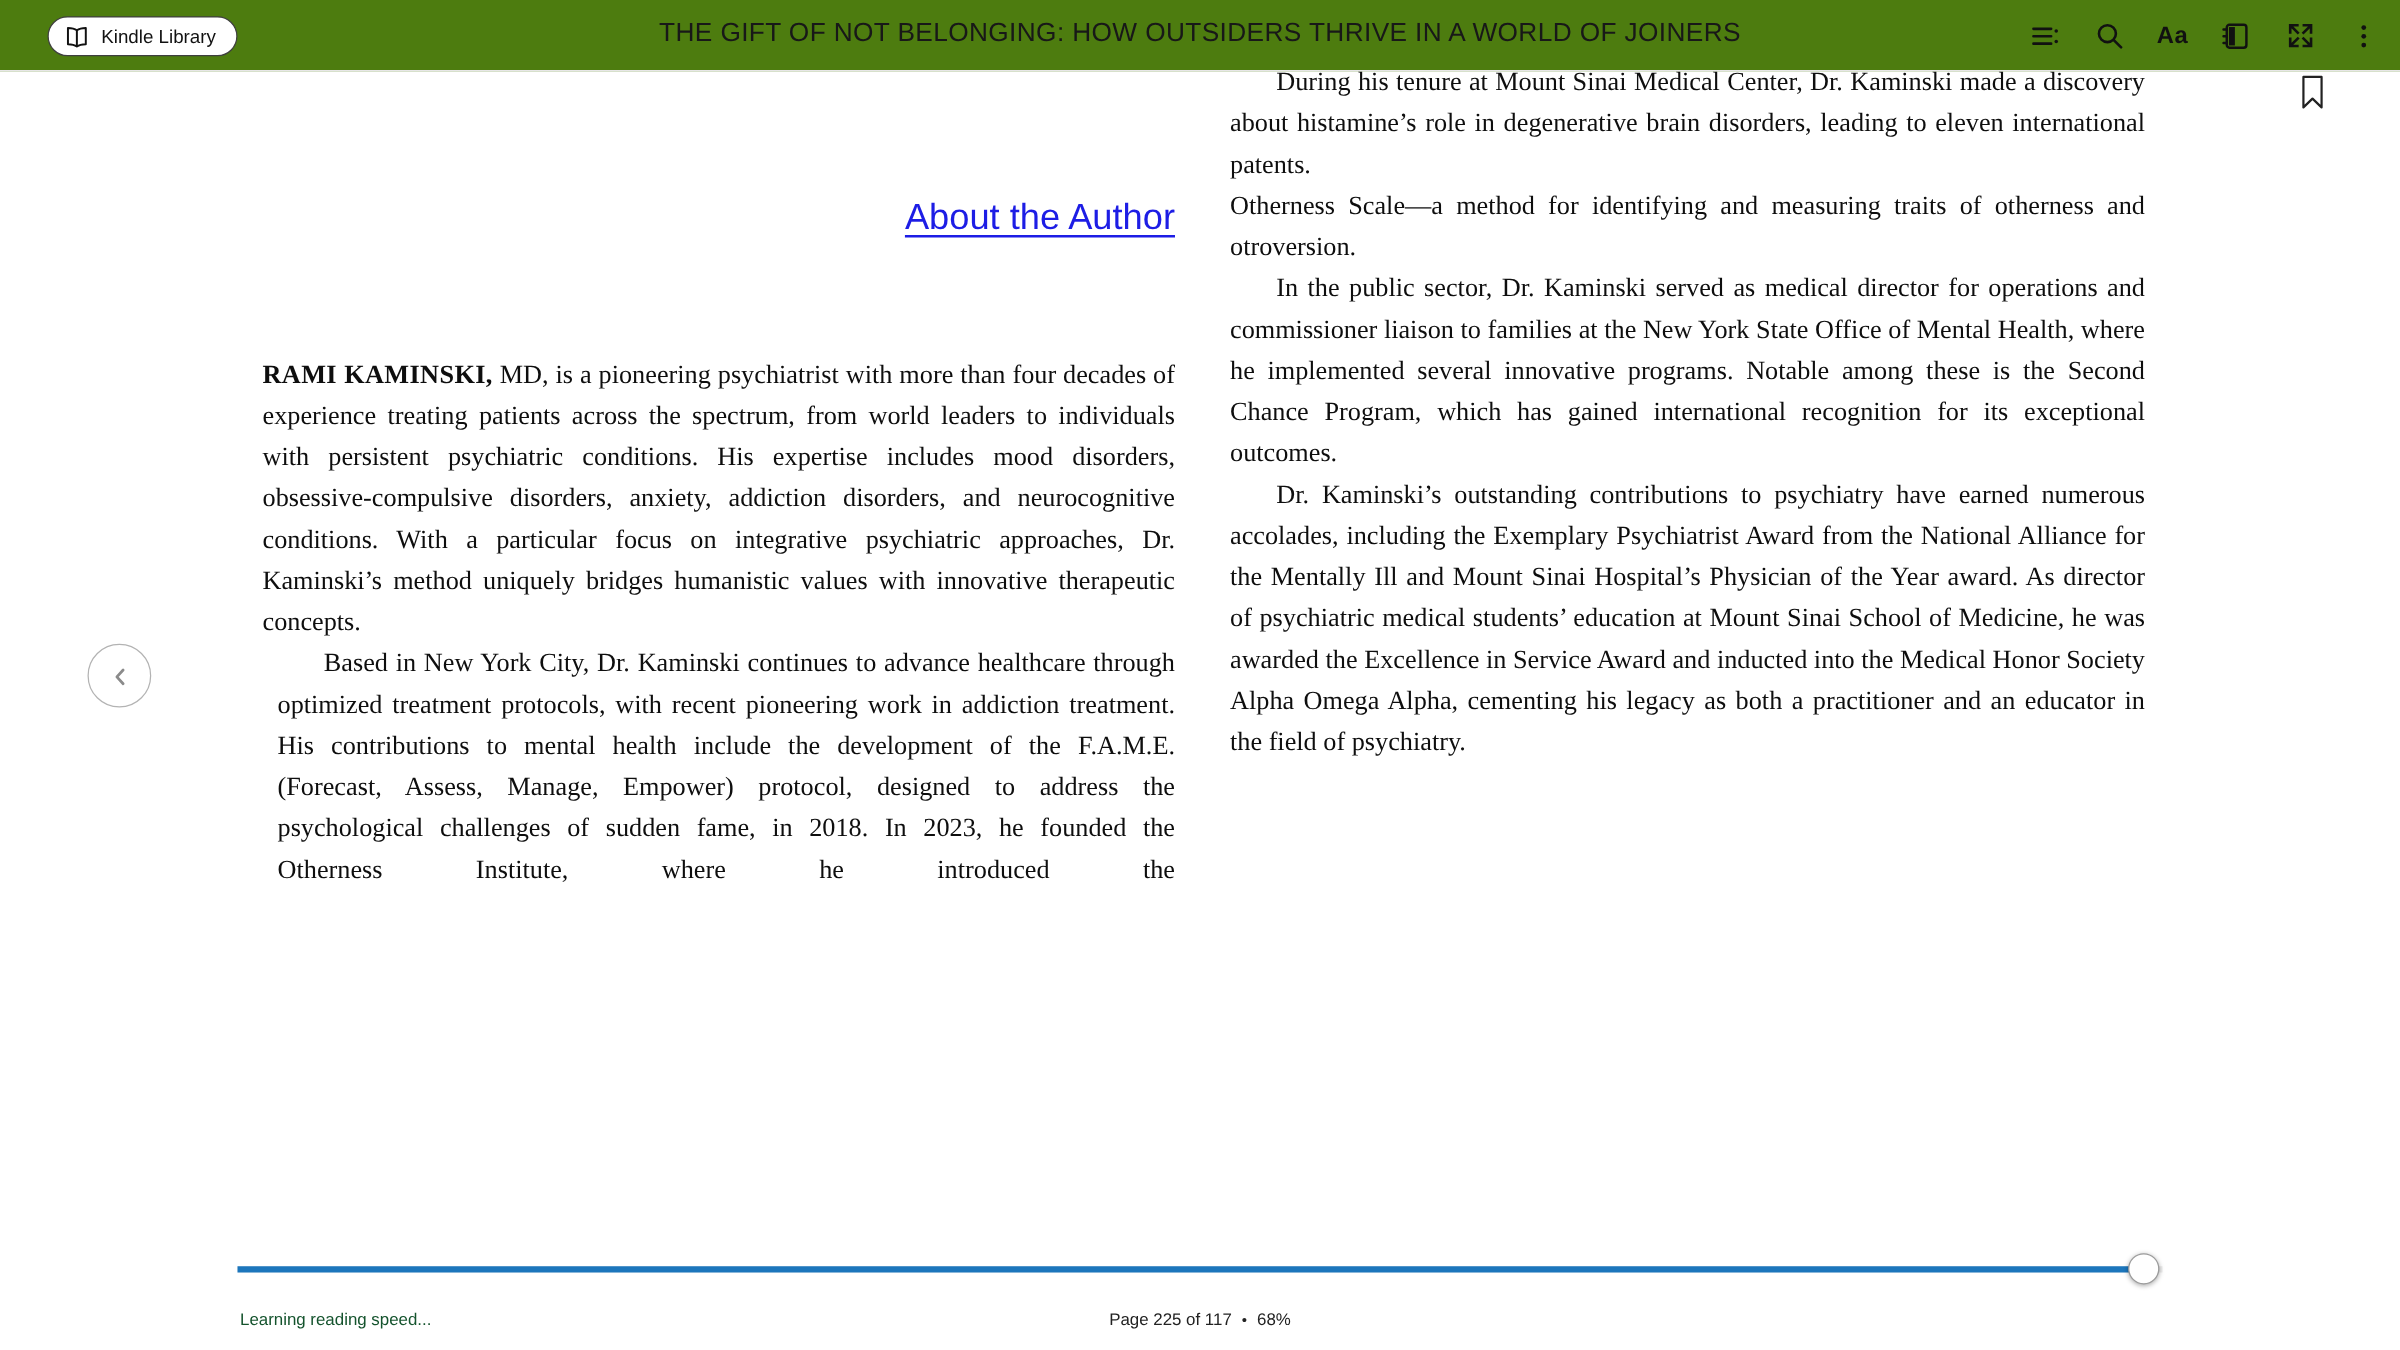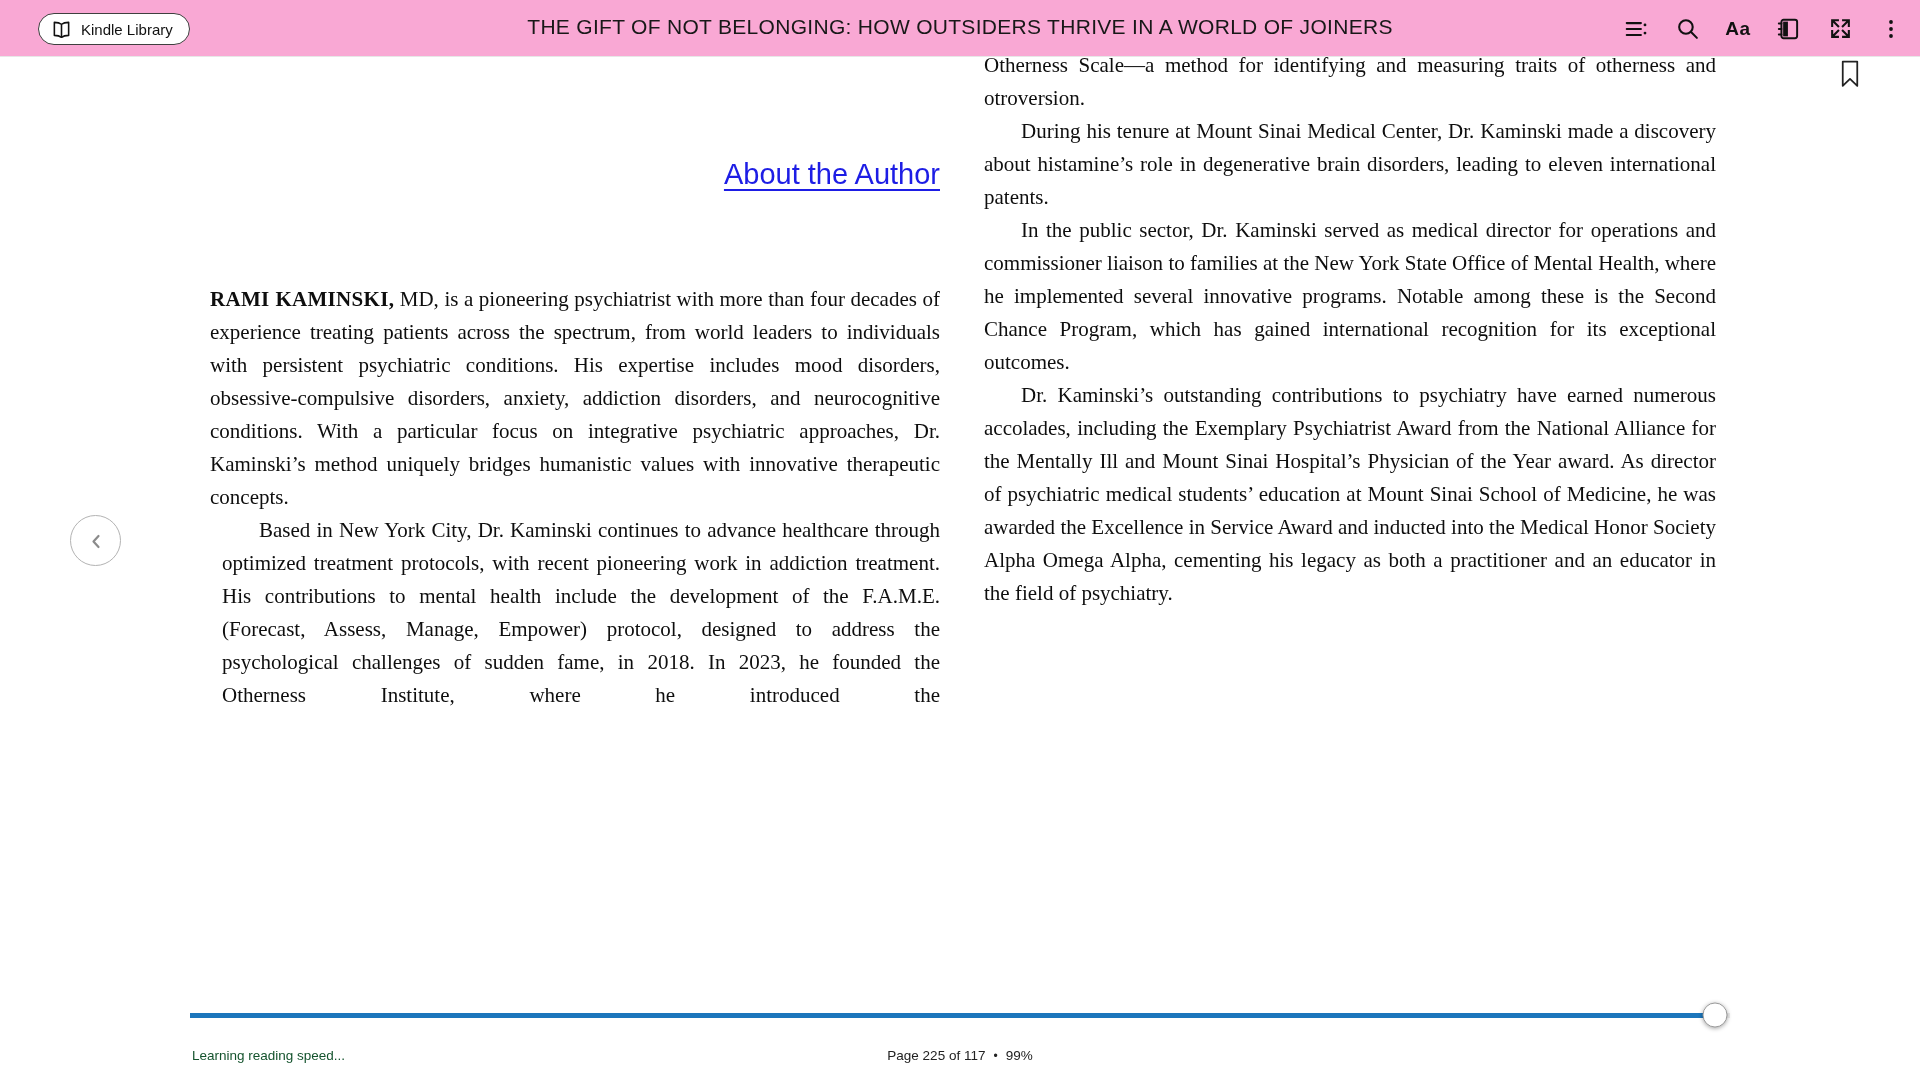--- a/index.html
+++ b/index.html
@@ -10,21 +10,21 @@
   html,body{margin:0;padding:0;}
   body{
     width:1920px;height:1080px;position:relative;overflow:hidden;
     background:#ffffff;color:#0e0e0e;
     font-family:"Liberation Sans",sans-serif;
   }
 
   
   .topbar{
     position:absolute;left:0;top:0;width:1920px;height:57px;
-    background:#f9a8d4;border-bottom:1px solid #e7e7e7;
+    background:#4d7c0f;border-bottom:1px solid #e7e7e7;
   }
   .lib-btn{
     position:absolute;left:38px;top:13px;height:32px;
     display:flex;align-items:center;gap:9px;padding:0 16px 0 12px;
     background:#fff;border:1px solid #3f3f3f;border-radius:16px;
     font-family:"Liberation Sans",sans-serif;font-size:15px;color:#111;cursor:pointer;
   }
   .topbar-title{
     position:absolute;left:50%;top:0;transform:translateX(-50%);
     height:57px;line-height:54px;white-space:nowrap;
@@ -180,34 +180,34 @@
   </button>
 
   <main>
     <section class="col left">
       <h2 class="chapter-heading">About the Author</h2>
       <p class="para"><span class="lead">RAMI KAMINSKI,</span><span> MD, is a pioneering psychiatrist with more than four decades of experience treating patients across the spectrum, from world leaders to individuals with persistent psychiatric conditions. His expertise includes mood disorders, obsessive-compulsive disorders, anxiety, addiction disorders, and neurocognitive conditions. With a particular focus on integrative psychiatric approaches, Dr. Kaminski’s method uniquely bridges humanistic values with innovative therapeutic concepts.</span></p>
       <p class="para indent justify-last">Based in New York City, Dr. Kaminski continues to advance healthcare through optimized treatment protocols, with recent pioneering work in addiction treatment. His contributions to mental health include the development of the F.A.M.E. (Forecast, Assess, Manage, Empower) protocol, designed to address the psychological challenges of sudden fame, in 2018. In 2023, he founded the Otherness Institute, where he introduced the</p>
     </section>
 
     <section class="col right">
+      <p class="para indent">During his tenure at Mount Sinai Medical Center, Dr. Kaminski made a discovery about histamine’s role in degenerative brain disorders, leading to eleven international patents.</p>
       <p class="para">Otherness Scale—a method for identifying and measuring traits of otherness and otroversion.</p>
-      <p class="para indent">During his tenure at Mount Sinai Medical Center, Dr. Kaminski made a discovery about histamine’s role in degenerative brain disorders, leading to eleven international patents.</p>
       <p class="para indent">In the public sector, Dr. Kaminski served as medical director for operations and commissioner liaison to families at the New York State Office of Mental Health, where he implemented several innovative programs. Notable among these is the Second Chance Program, which has gained international recognition for its exceptional outcomes.</p>
       <p class="para indent">Dr. Kaminski’s outstanding contributions to psychiatry have earned numerous accolades, including the Exemplary Psychiatrist Award from the National Alliance for the Mentally Ill and Mount Sinai Hospital’s Physician of the Year award. As director of psychiatric medical students’ education at Mount Sinai School of Medicine, he was awarded the Excellence in Service Award and inducted into the Medical Honor Society Alpha Omega Alpha, cementing his legacy as both a practitioner and an educator in the field of psychiatry.</p>
     </section>
   </main>
 
   <div class="progress">
     <div class="track">
       <div class="fill" style="width: 99%;"></div>
       <div class="knob" style="left: 99%;"></div>
     </div>
   </div>
 
   <div class="status-left">Learning reading speed...</div>
   <div class="page-info">
     <span>Page 225 of 117</span>
     <span class="dot">•</span>
-    <span>99%</span>
+    <span>68%</span>
   </div>
 
 </div>
 
 </body></html>

